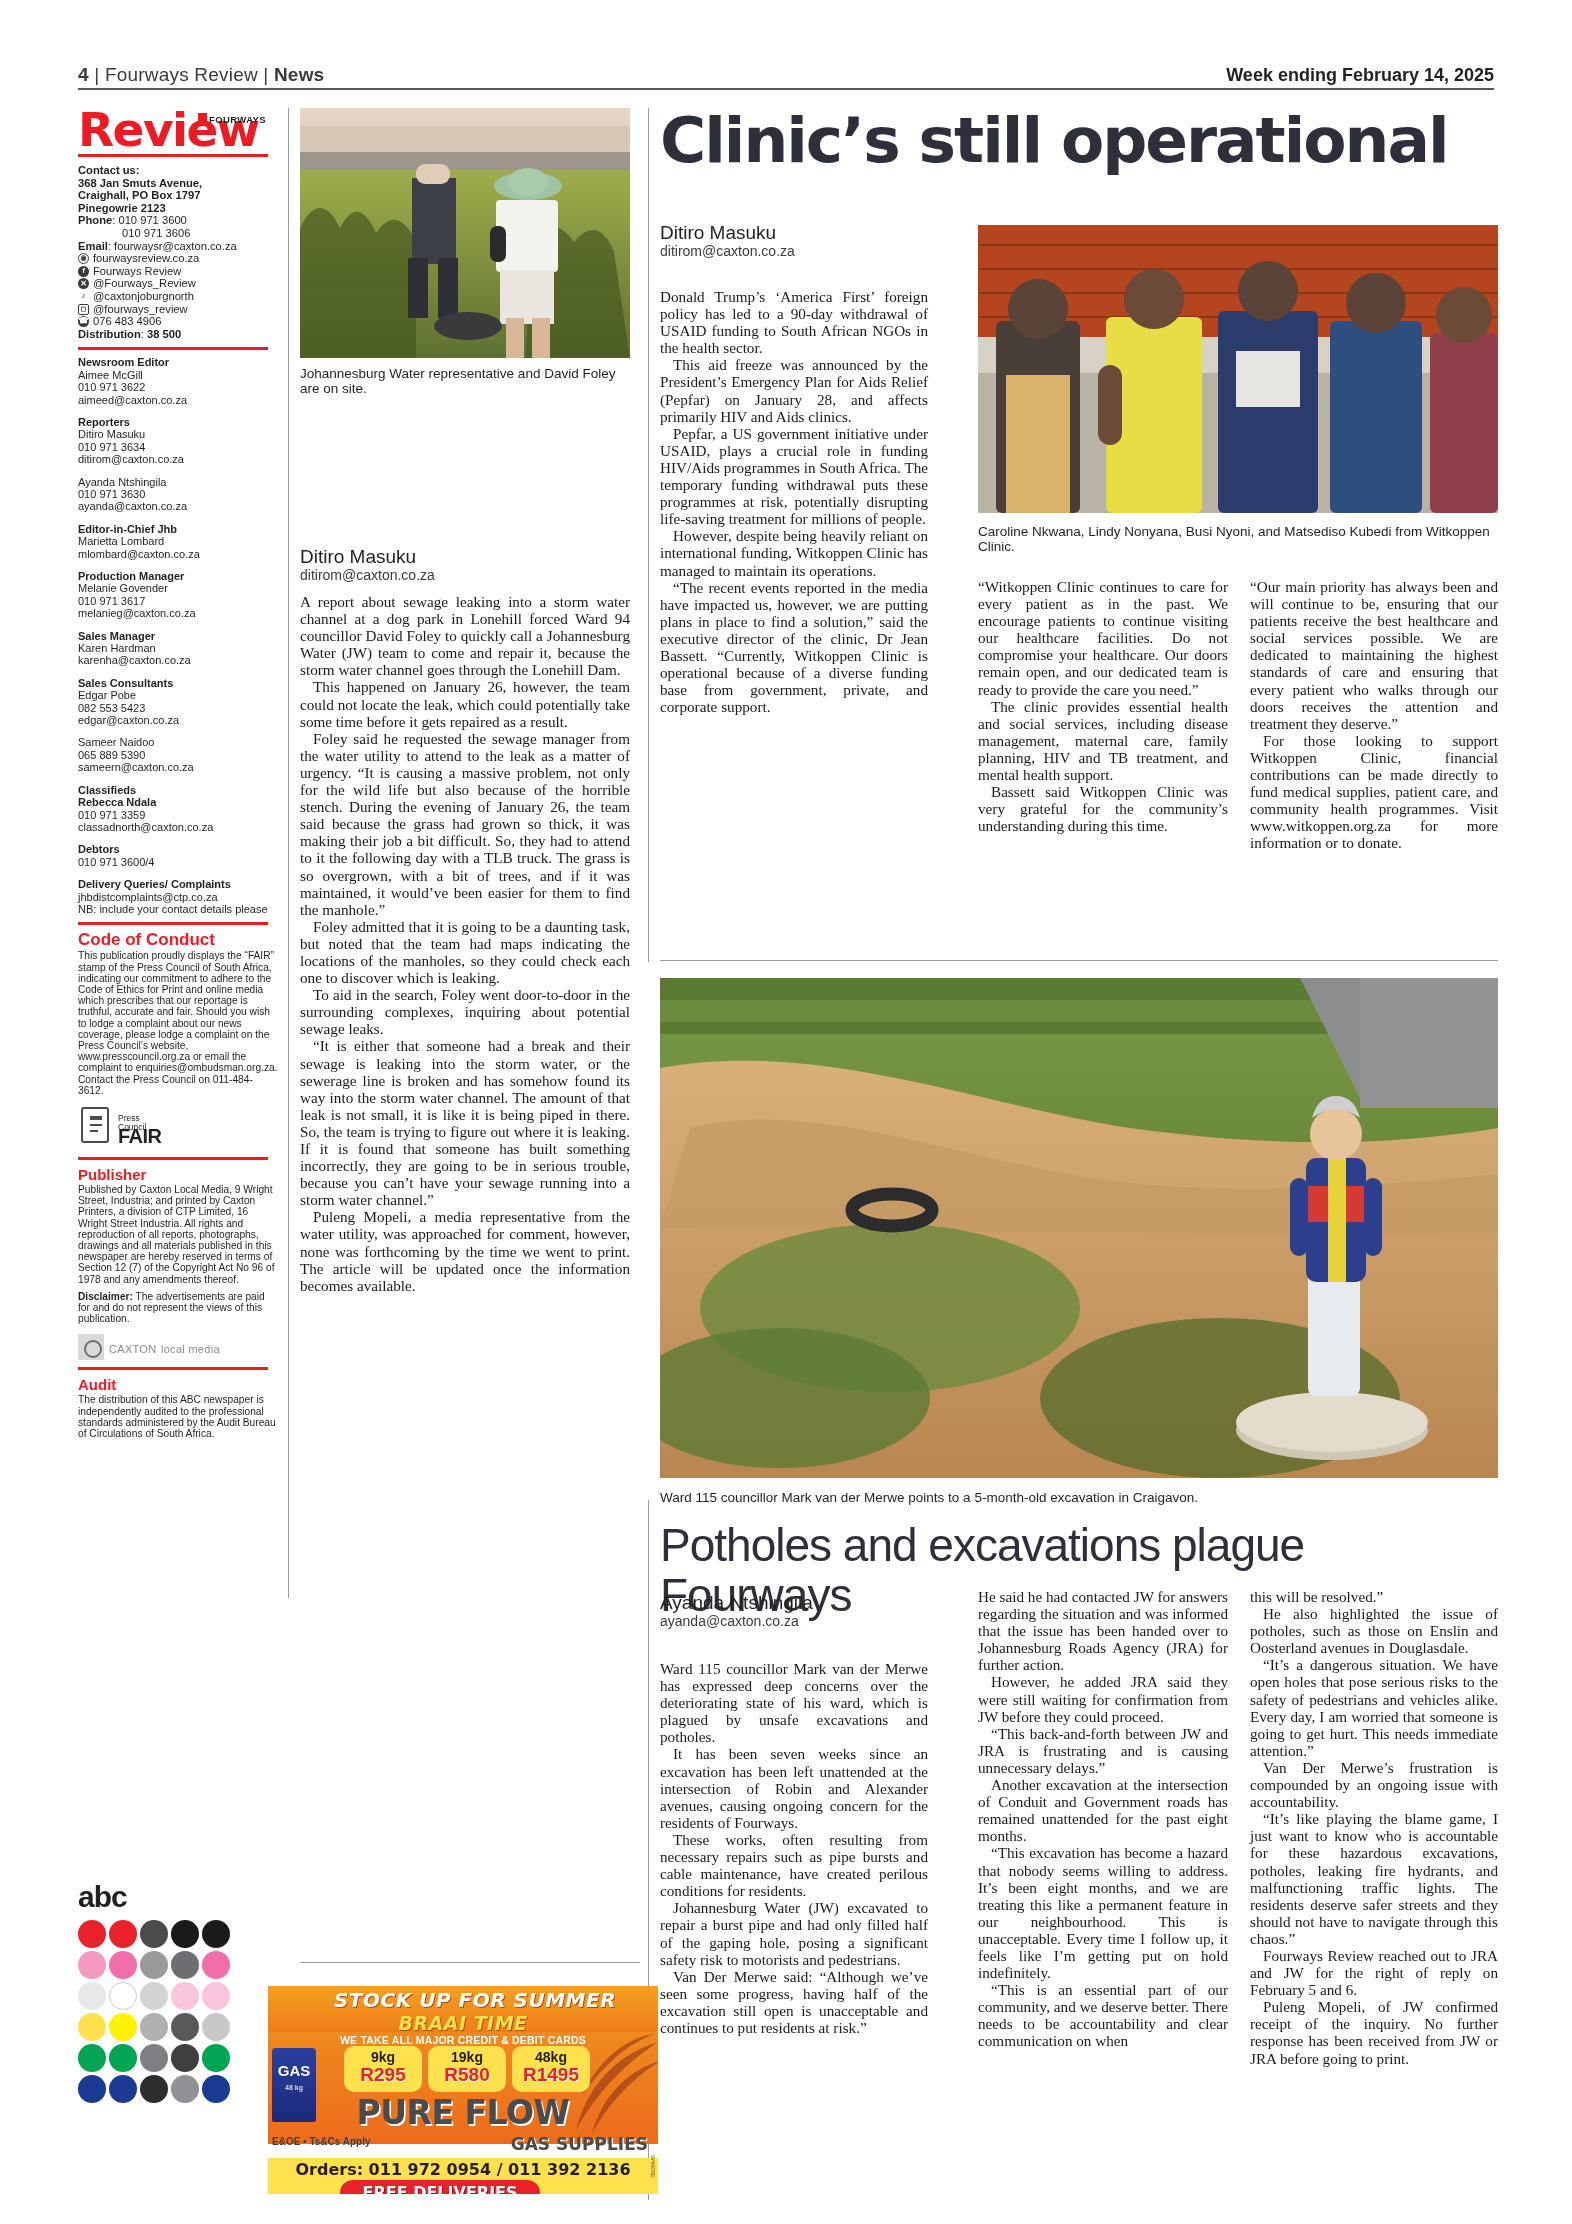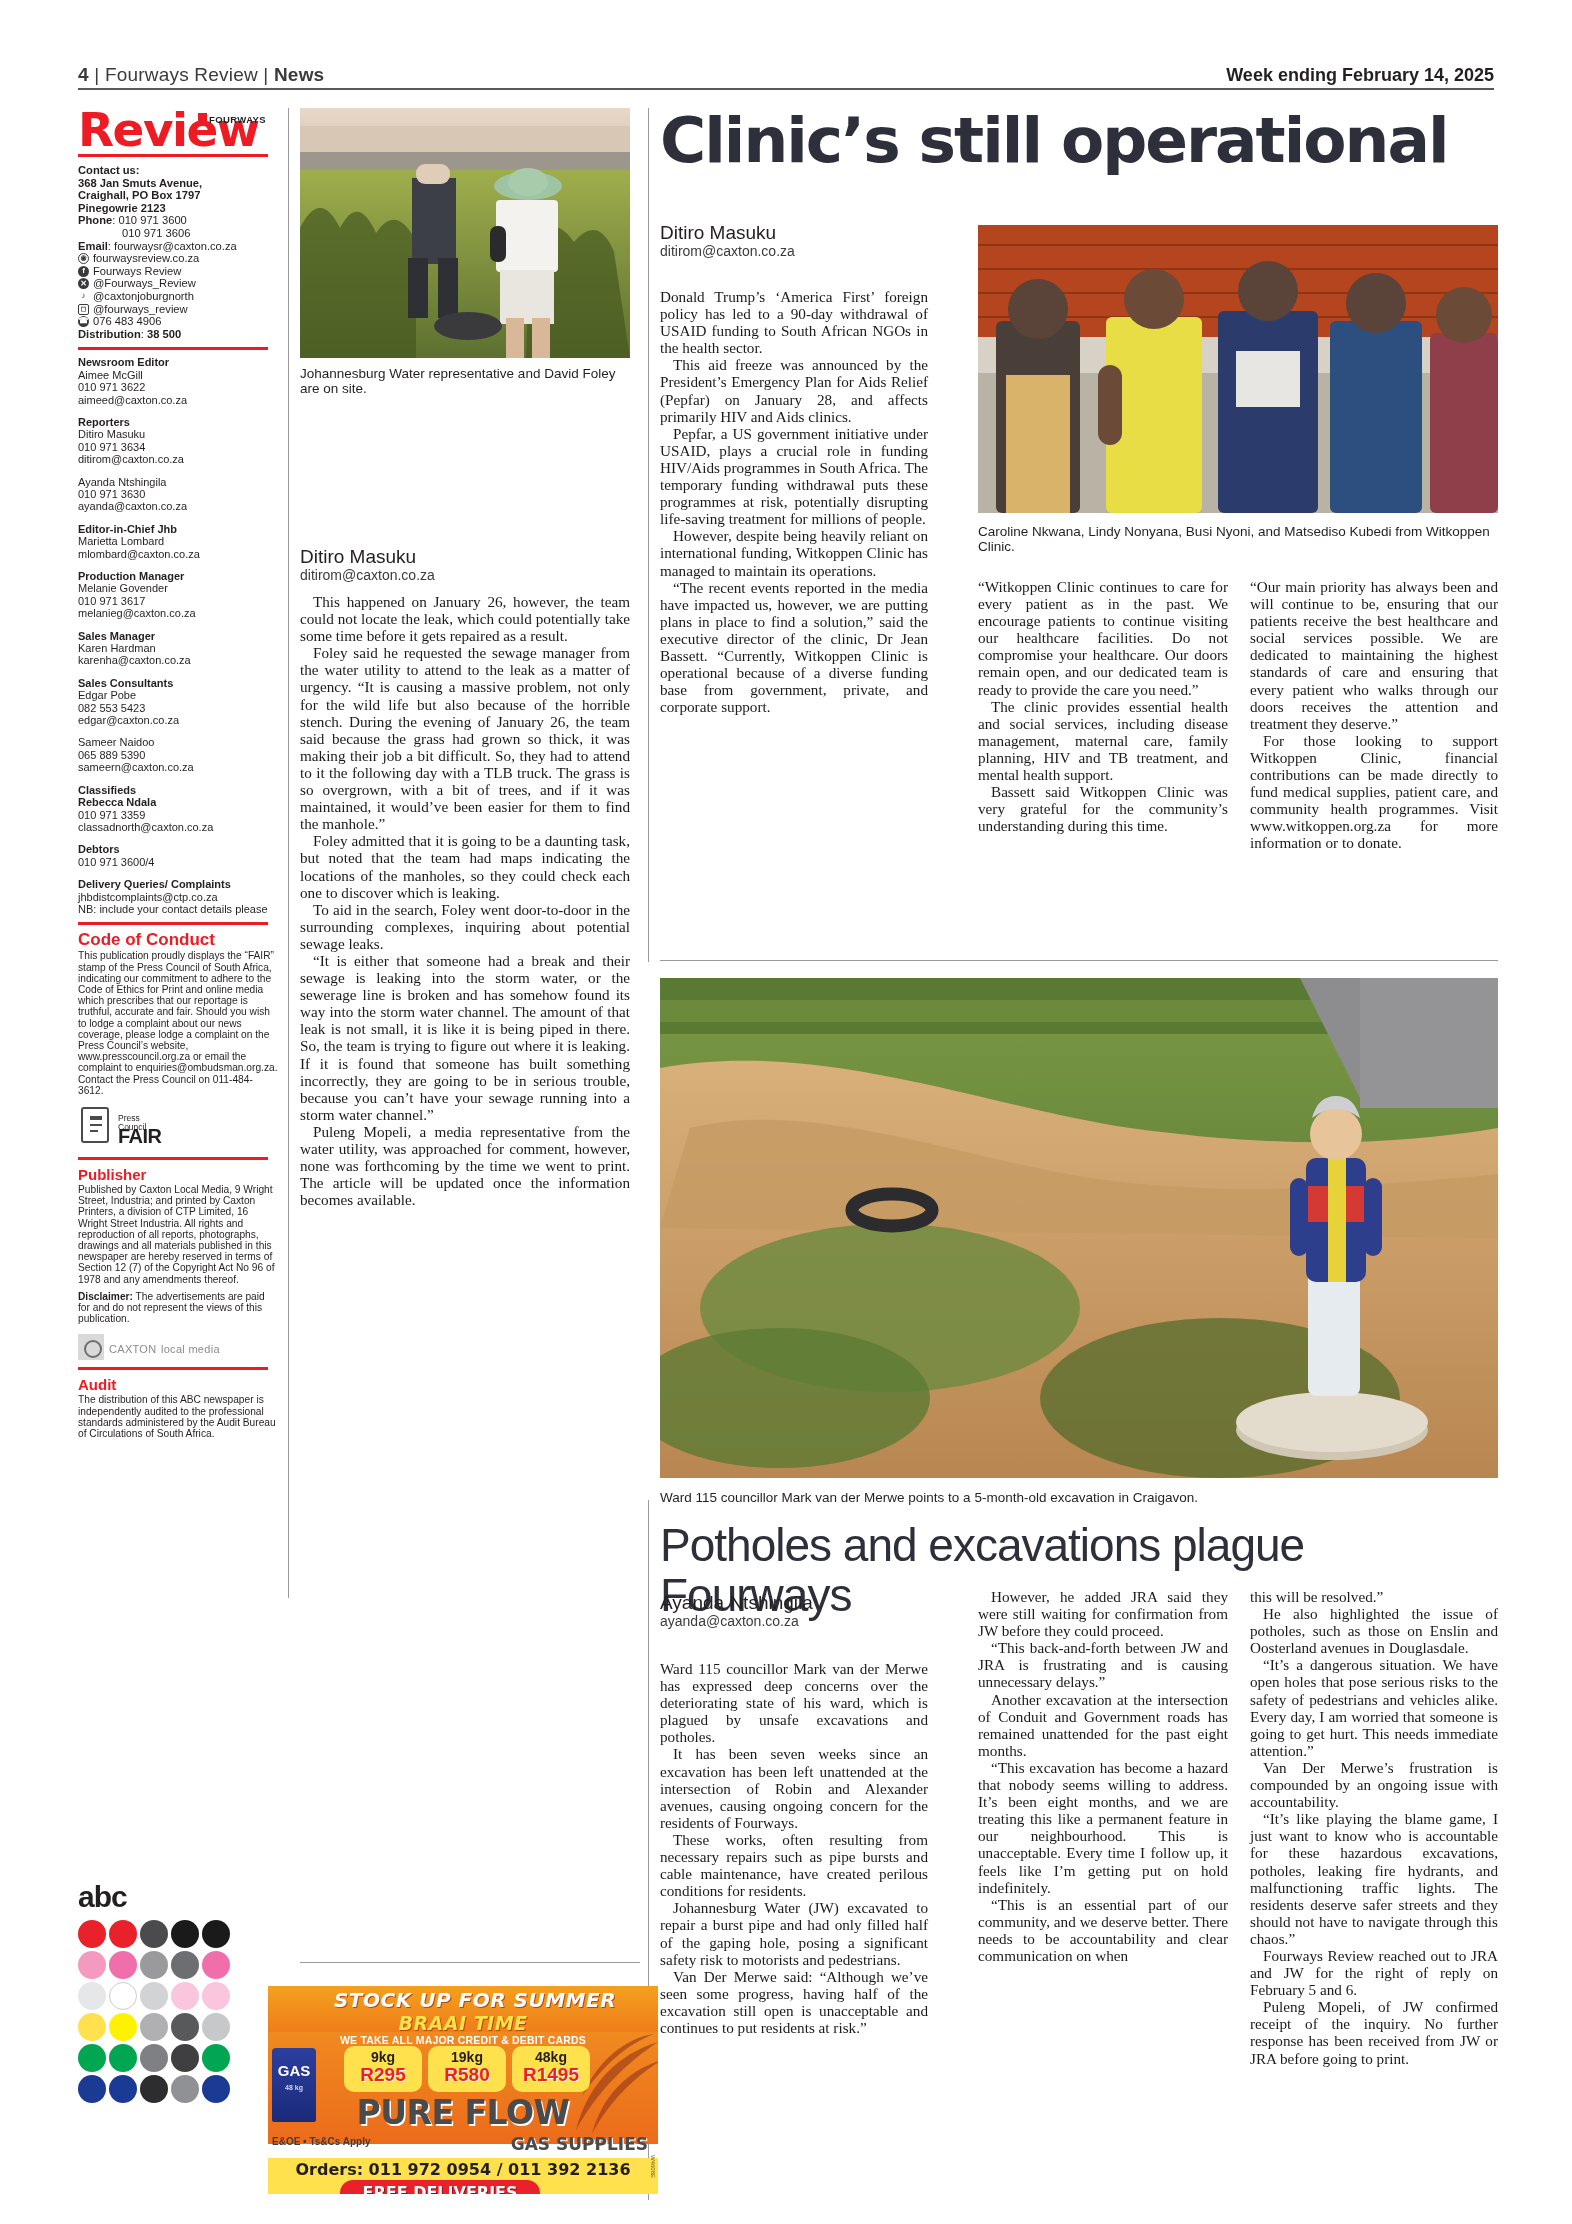--- a/index.html
+++ b/index.html
@@ -430,20 +430,21 @@
   </div>
   <div class="cap" style="left:300px; top:366px; width:330px;">Johannesburg Water representative and David Foley are on site.</div>
 
 
   <div class="byline" style="left:300px; top:546px; width:330px;">
     <div class="nm">Ditiro Masuku</div>
     <div class="em">ditirom@caxton.co.za</div>
   </div>
 
   <div class="col" id="sewage-body" style="left:300px; top:593px; width:330px; height:1000px;">
+      <p class="first">A report about sewage leaking into a storm water channel at a dog park in Lonehill forced Ward 94 councillor David Foley to quickly call a Johannesburg Water (JW) team to come and repair it, because the storm water channel goes through the Lonehill Dam.</p>
       <p>This happened on January 26, however, the team could not locate the leak, which could potentially take some time before it gets repaired as a result.</p>
       <p>Foley said he requested the sewage manager from the water utility to attend to the leak as a matter of urgency. “It is causing a massive problem, not only for the wild life but also because of the horrible stench. During the evening of January 26, the team said because the grass had grown so thick, it was making their job a bit difficult. So, they had to attend to it the following day with a TLB truck. The grass is so overgrown, with a bit of trees, and if it was maintained, it would’ve been easier for them to find the manhole.”</p>
       <p>Foley admitted that it is going to be a daunting task, but noted that the team had maps indicating the locations of the manholes, so they could check each one to discover which is leaking.</p>
       <p>To aid in the search, Foley went door-to-door in the surrounding complexes, inquiring about potential sewage leaks.</p>
       <p>“It is either that someone had a break and their sewage is leaking into the storm water, or the sewerage line is broken and has somehow found its way into the storm water channel. The amount of that leak is not small, it is like it is being piped in there. So, the team is trying to figure out where it is leaking. If it is found that someone has built something incorrectly, they are going to be in serious trouble, because you can’t have your sewage running into a storm water channel.”</p>
       <p>Puleng Mopeli, a media representative from the water utility, was approached for comment, however, none was forthcoming by the time we went to print. The article will be updated once the information becomes available.</p>
     </div>
 
   <div class="headline-serif" style="left:660px; top:108px; width:840px; font-size:63px; line-height:66px;">Clinic’s still operational</div>
 
@@ -555,20 +556,21 @@
   </div>
 
   <div class="col" id="pot-c1" style="left:660px; top:1660px; width:268px; height:540px;">
       <p class="first">Ward 115 councillor Mark van der Merwe has expressed deep concerns over the deteriorating state of his ward, which is plagued by unsafe excavations and potholes.</p>
       <p>It has been seven weeks since an excavation has been left unattended at the intersection of Robin and Alexander avenues, causing ongoing concern for the residents of Fourways.</p>
       <p>These works, often resulting from necessary repairs such as pipe bursts and cable maintenance, have created perilous conditions for residents.</p>
       <p>Johannesburg Water (JW) excavated to repair a burst pipe and had only filled half of the gaping hole, posing a significant safety risk to motorists and pedestrians.</p>
       <p>Van Der Merwe said: “Although we’ve seen some progress, having half of the excavation still open is unacceptable and continues to put residents at risk.”</p>
     </div>
   <div class="col" id="pot-c2" style="left:978px; top:1588px; width:250px; height:612px;">
+      <p class="first">He said he had contacted JW for answers regarding the situation and was informed that the issue has been handed over to Johannesburg Roads Agency (JRA) for further action.</p>
       <p>However, he added JRA said they were still waiting for confirmation from JW before they could proceed.</p>
       <p>“This back-and-forth between JW and JRA is frustrating and is causing unnecessary delays.”</p>
       <p>Another excavation at the intersection of Conduit and Government roads has remained unattended for the past eight months.</p>
       <p>“This excavation has become a hazard that nobody seems willing to address. It’s been eight months, and we are treating this like a permanent feature in our neighbourhood. This is unacceptable. Every time I follow up, it feels like I’m getting put on hold indefinitely.</p>
       <p>“This is an essential part of our community, and we deserve better. There needs to be accountability and clear communication on when</p>
     </div>
   <div class="col" id="pot-c3" style="left:1250px; top:1588px; width:248px; height:612px;">
       <p class="first">this will be resolved.”</p>
       <p>He also highlighted the issue of potholes, such as those on Enslin and Oosterland avenues in Douglasdale.</p>
       <p>“It’s a dangerous situation. We have open holes that pose serious risks to the safety of pedestrians and vehicles alike. Every day, I am worried that someone is going to get hurt. This needs immediate attention.”</p>

